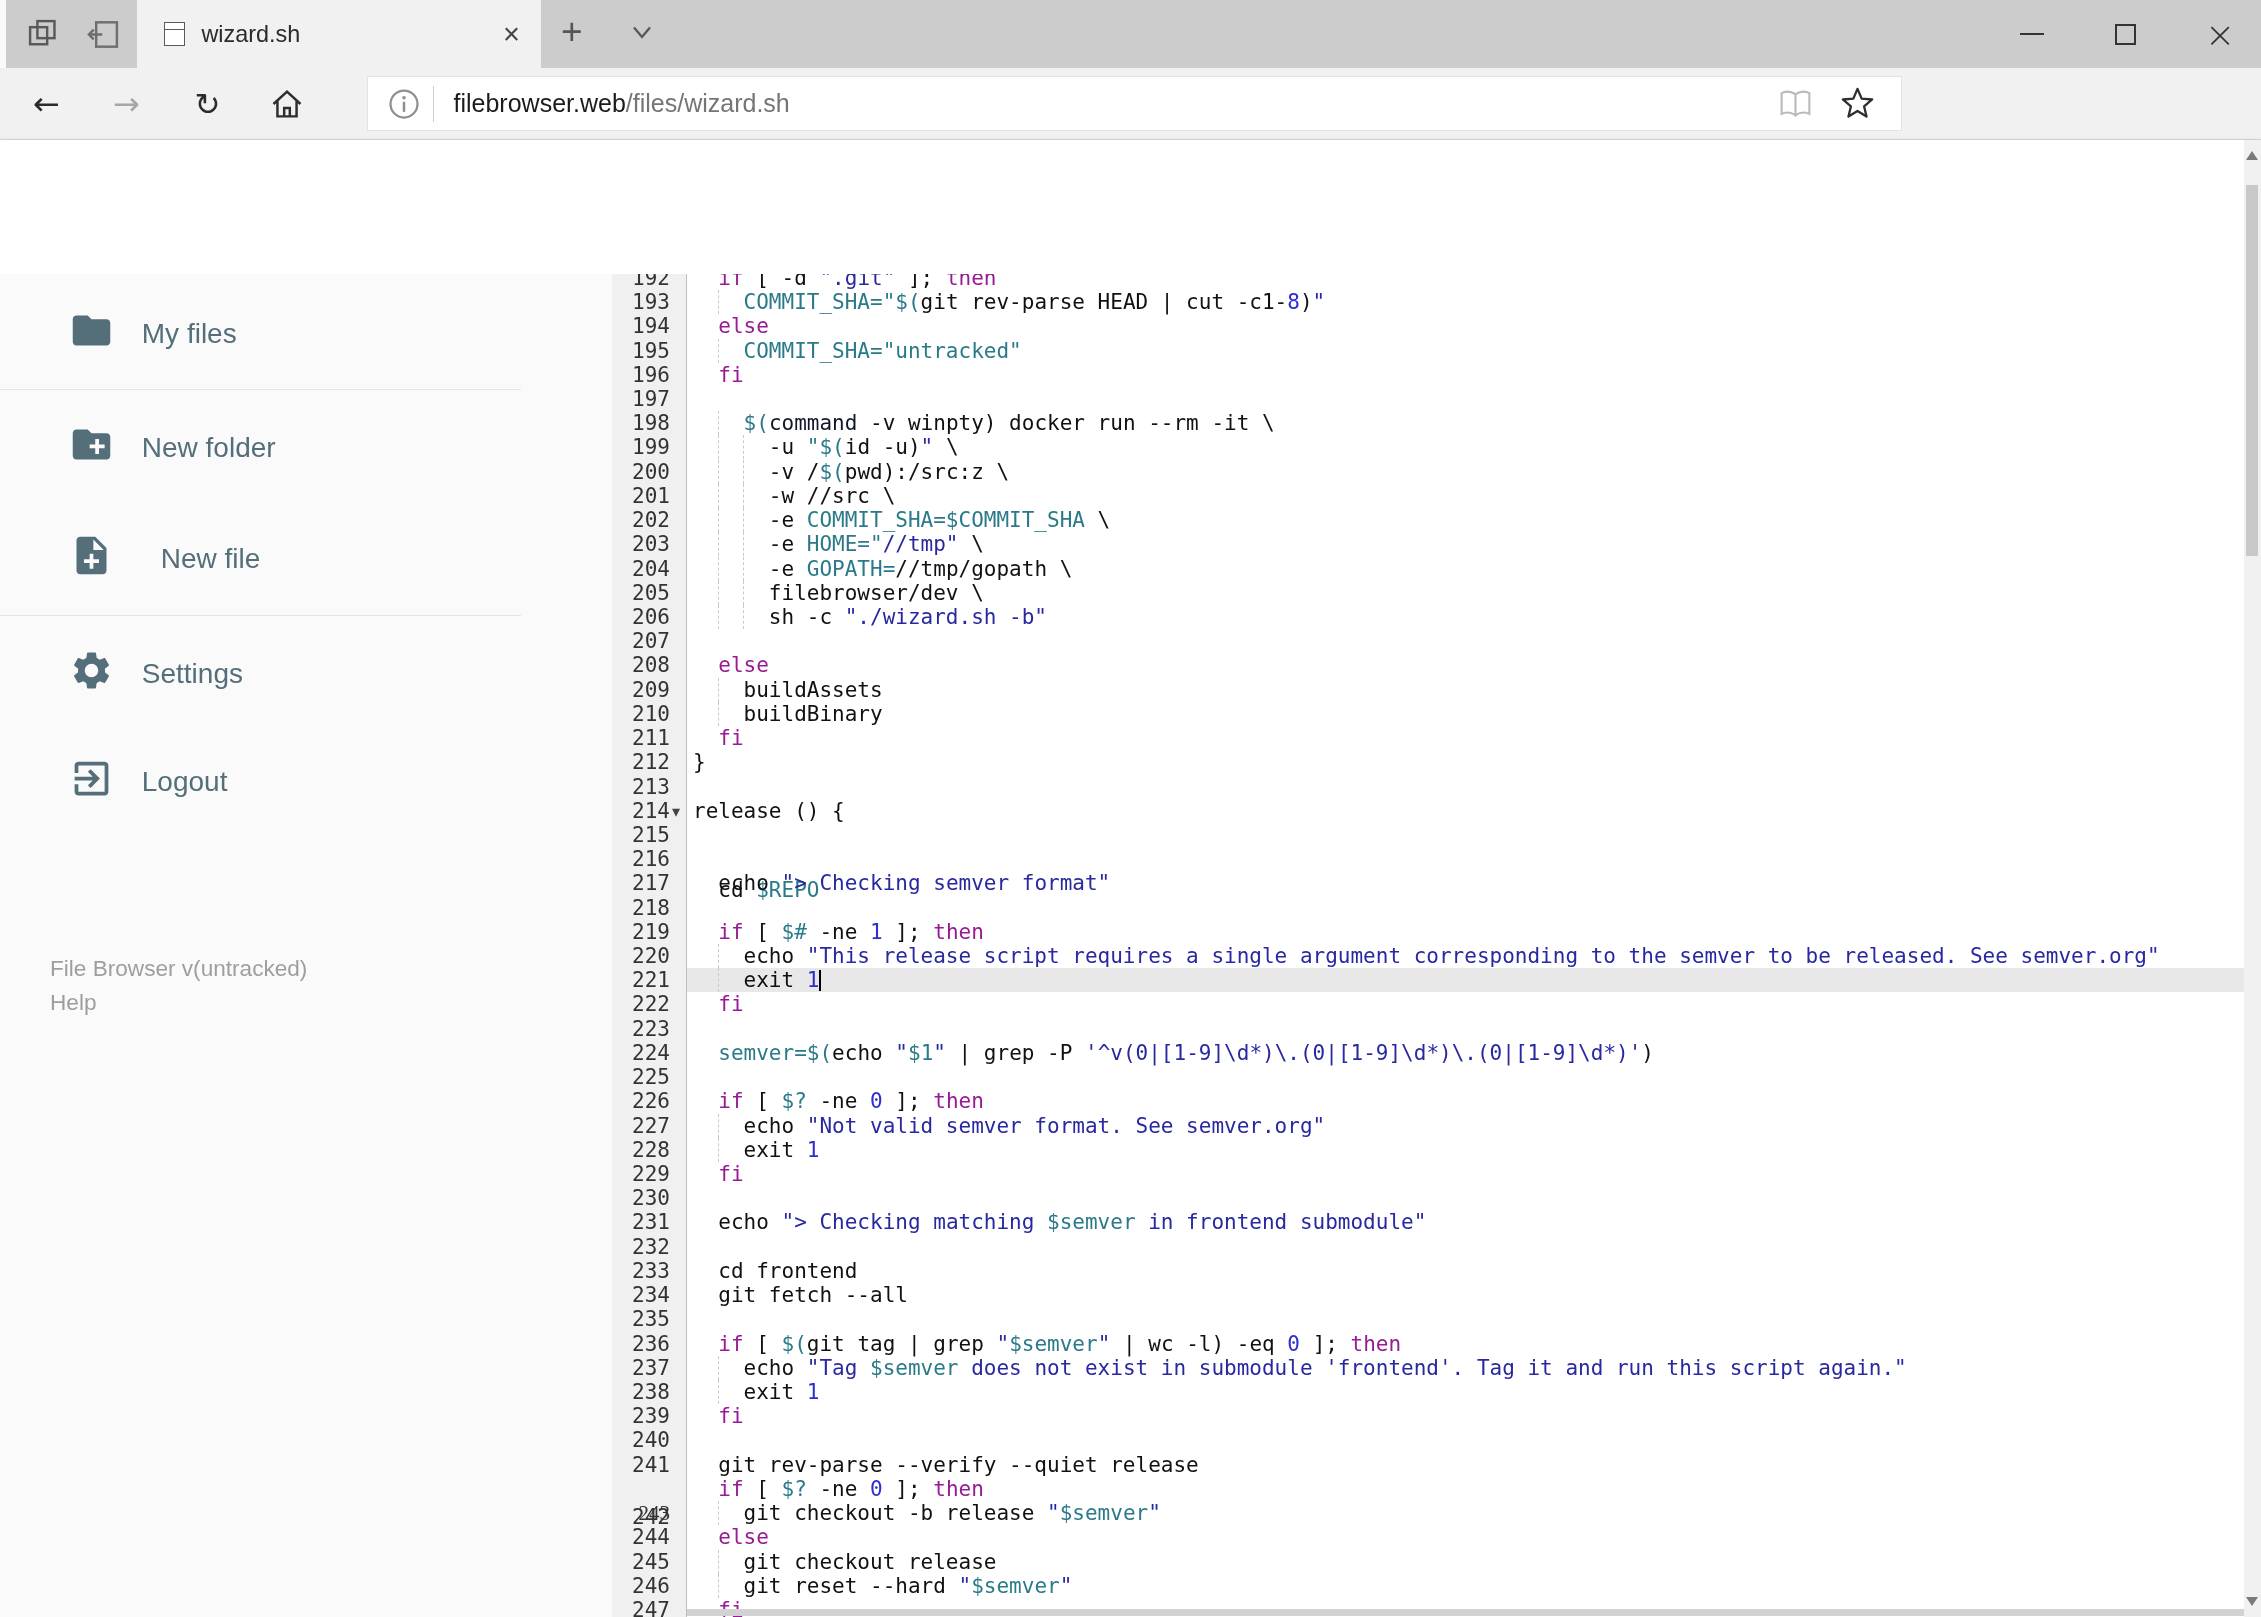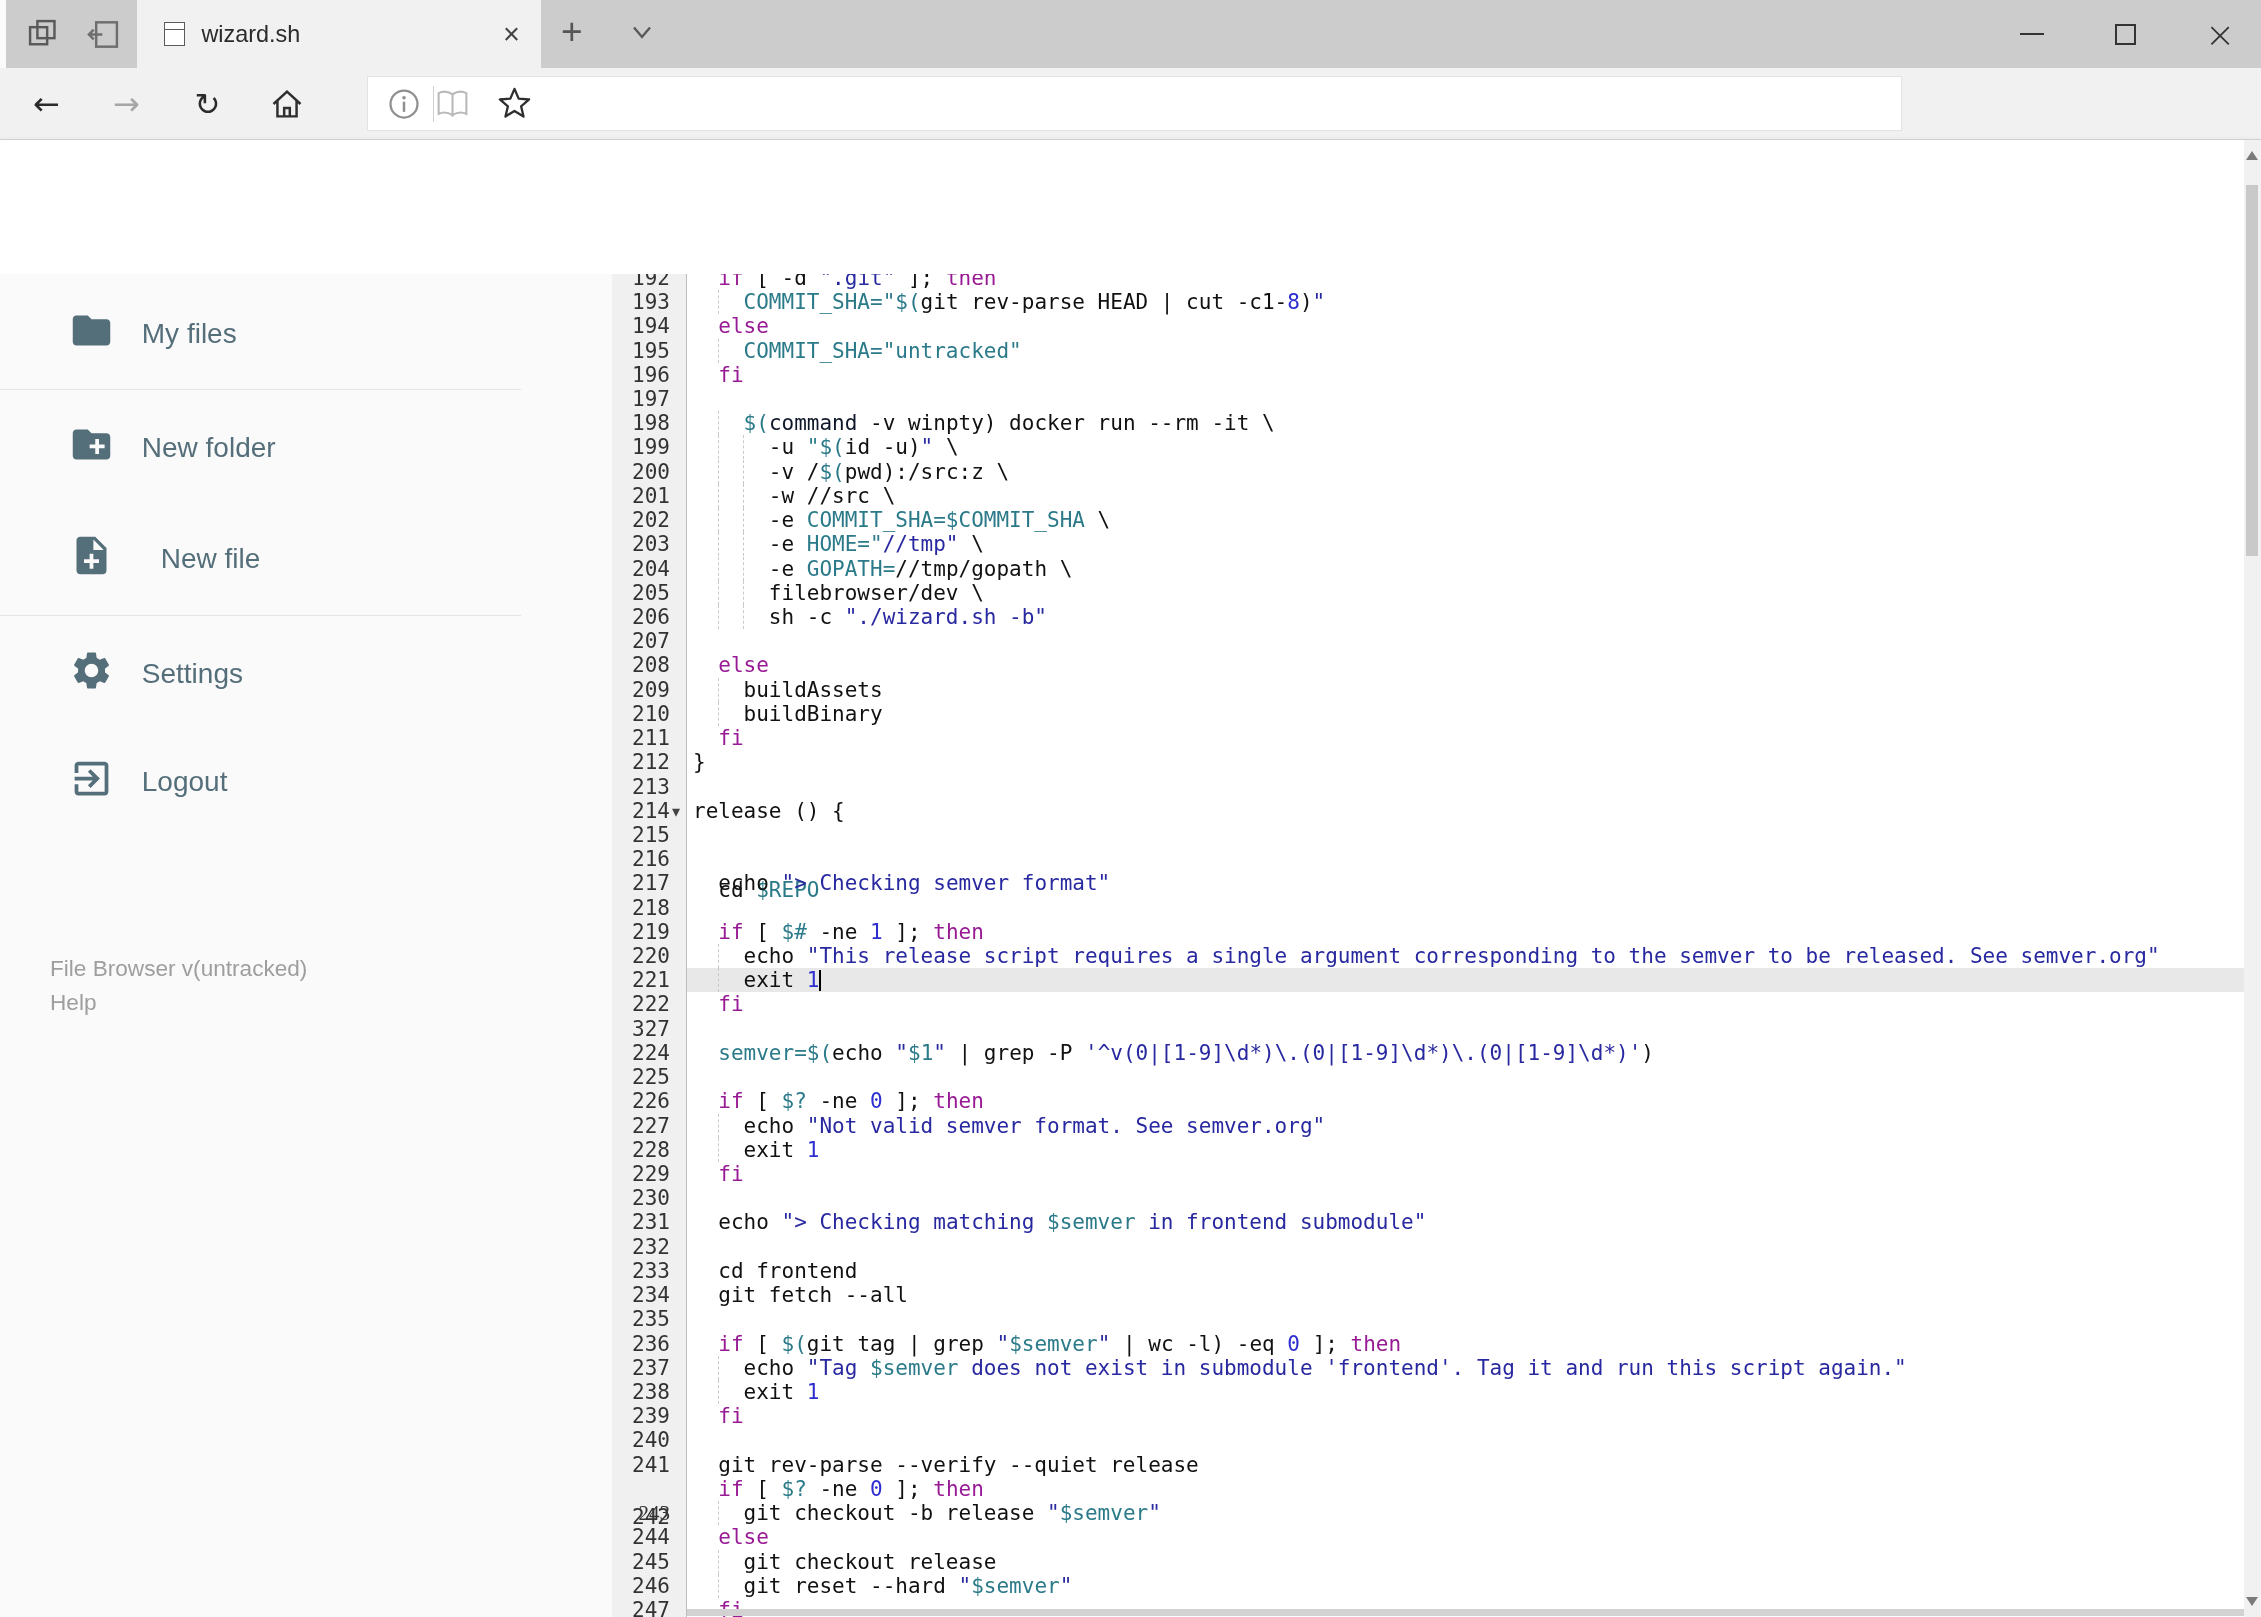--- a/index.html
+++ b/index.html
@@ -126,20 +126,21 @@
         <path d="M4 16 L16 5 L28 16 M7.5 13 V27 H24.5 V13 M13.5 27 V19.5 H18.5 V27" fill="none" stroke="#2e2e2e" stroke-width="2.2"></path>
       </svg>
   </div>
   <div class="abs" id="addrbar">
     <svg width="36" height="36" viewBox="0 0 32 32" style="margin-left:18px;">
         <circle cx="16" cy="16" r="12" fill="none" stroke="#8f8f8f" stroke-width="2"></circle>
         <circle cx="16" cy="10.5" r="1.6" fill="#8f8f8f"></circle>
         <rect x="14.9" y="14" width="2.2" height="9" fill="#8f8f8f"></rect>
       </svg>
     <div id="addr-sep"></div>
+    <div id="addr-url"><span>filebrowser.web</span><span class="path">/files/wizard.sh</span></div>
     <svg class="addr-right-ic" width="37" height="37" viewBox="0 0 32 32">
         <path d="M4 7 C8 5 12 5.5 16 8 V26 C12 23.5 8 23 4 25 Z M28 7 C24 5 20 5.5 16 8 V26 C20 23.5 24 23 28 25 Z" fill="none" stroke="#b9b9b9" stroke-width="1.8"></path>
       </svg>
     <svg class="addr-right-ic" width="39" height="39" viewBox="0 0 32 32">
         <path d="M16 4 l3.4 8 8.6.7 -6.6 5.6 2 8.4 -7.4-4.6 -7.4 4.6 2-8.4 -6.6-5.6 8.6-.7 z" fill="none" stroke="#2e2e2e" stroke-width="1.9" stroke-linejoin="round"></path>
       </svg>
   </div>
   <div class="abs hubic" id="hub-fav">
     <svg width="42" height="42" viewBox="0 0 32 32">
         <path d="M11 5 l2.6 6 6.4.5 -4.9 4.2 1.5 6.3 -5.6-3.5 -5.6 3.5 1.5-6.3 -4.9-4.2 6.4-.5 z" fill="none" stroke="#2e2e2e" stroke-width="1.9" stroke-linejoin="round"></path>
@@ -512,21 +513,21 @@
       <div class="lnum" style="top: 501px;">213</div>
       <div class="lnum" style="top: 525px;">214</div>
       <div class="lnum" style="top: 549px;">215</div>
       <div class="lnum" style="top: 573px;">216</div>
       <div class="lnum" style="top: 597px;">217</div>
       <div class="lnum" style="top: 622px;">218</div>
       <div class="lnum" style="top: 646px;">219</div>
       <div class="lnum" style="top: 670px;">220</div>
       <div class="lnum" style="top: 694px;">221</div>
       <div class="lnum" style="top: 718px;">222</div>
-      <div class="lnum" style="top: 743px;">327</div>
+      <div class="lnum" style="top: 743px;">223</div>
       <div class="lnum" style="top: 767px;">224</div>
       <div class="lnum" style="top: 791px;">225</div>
       <div class="lnum" style="top: 815px;">226</div>
       <div class="lnum" style="top: 840px;">227</div>
       <div class="lnum" style="top: 864px;">228</div>
       <div class="lnum" style="top: 888px;">229</div>
       <div class="lnum" style="top: 912px;">230</div>
       <div class="lnum" style="top: 936px;">231</div>
       <div class="lnum" style="top: 961px;">232</div>
       <div class="lnum" style="top: 985px;">233</div>

